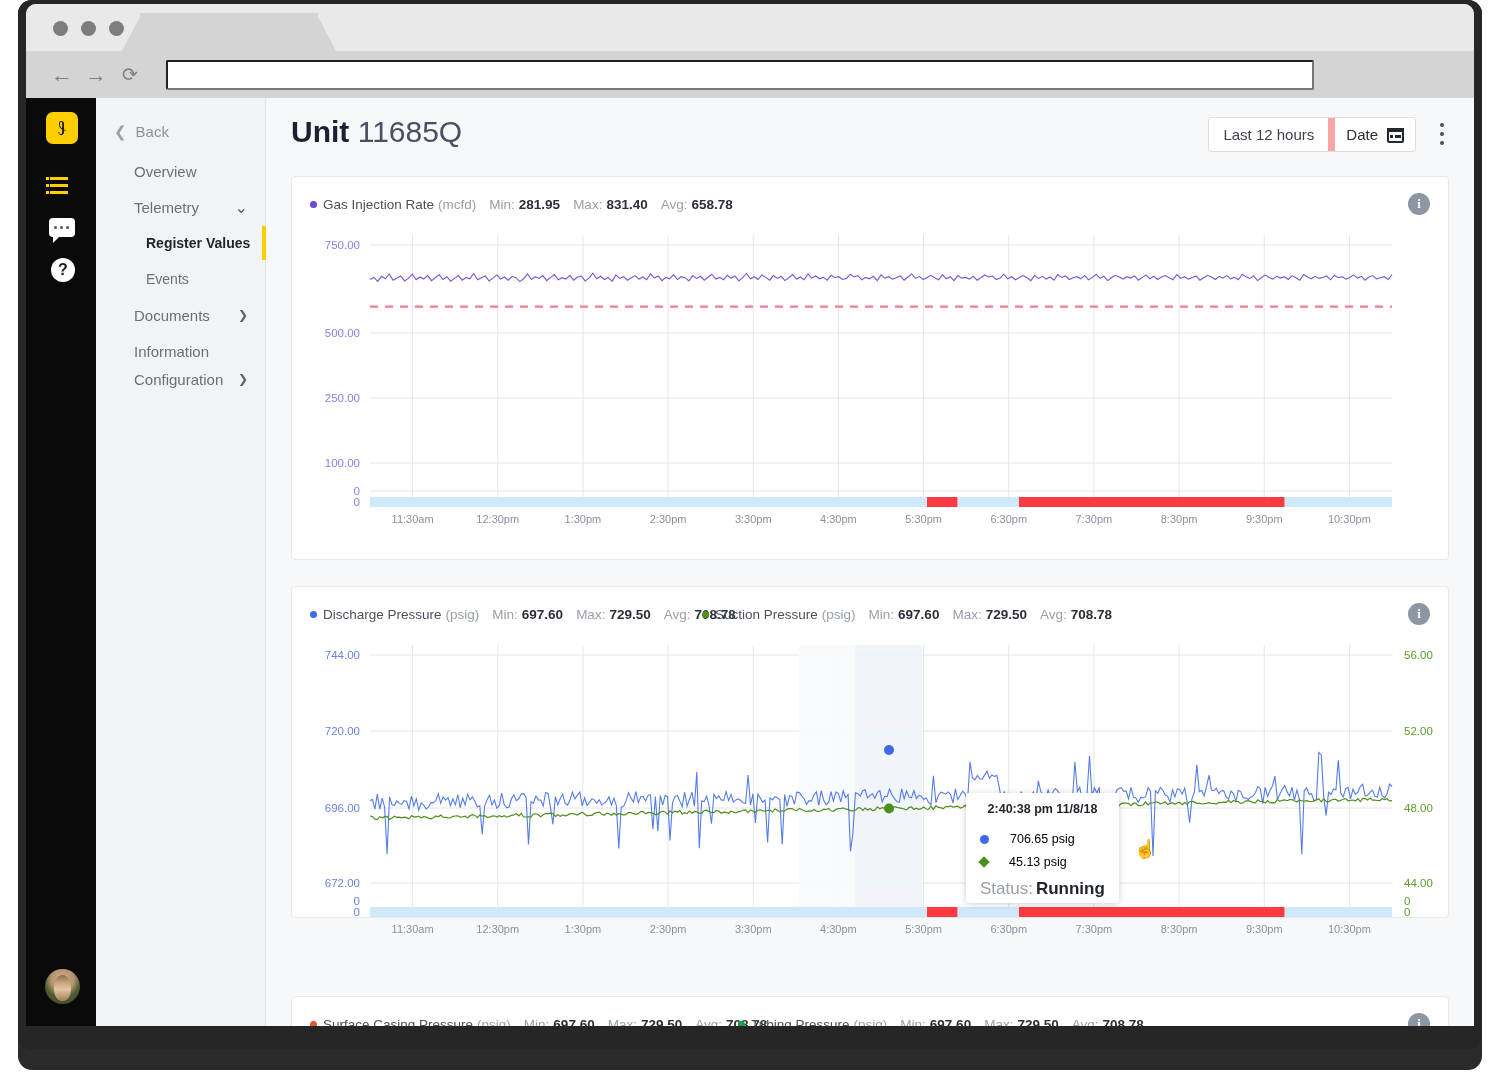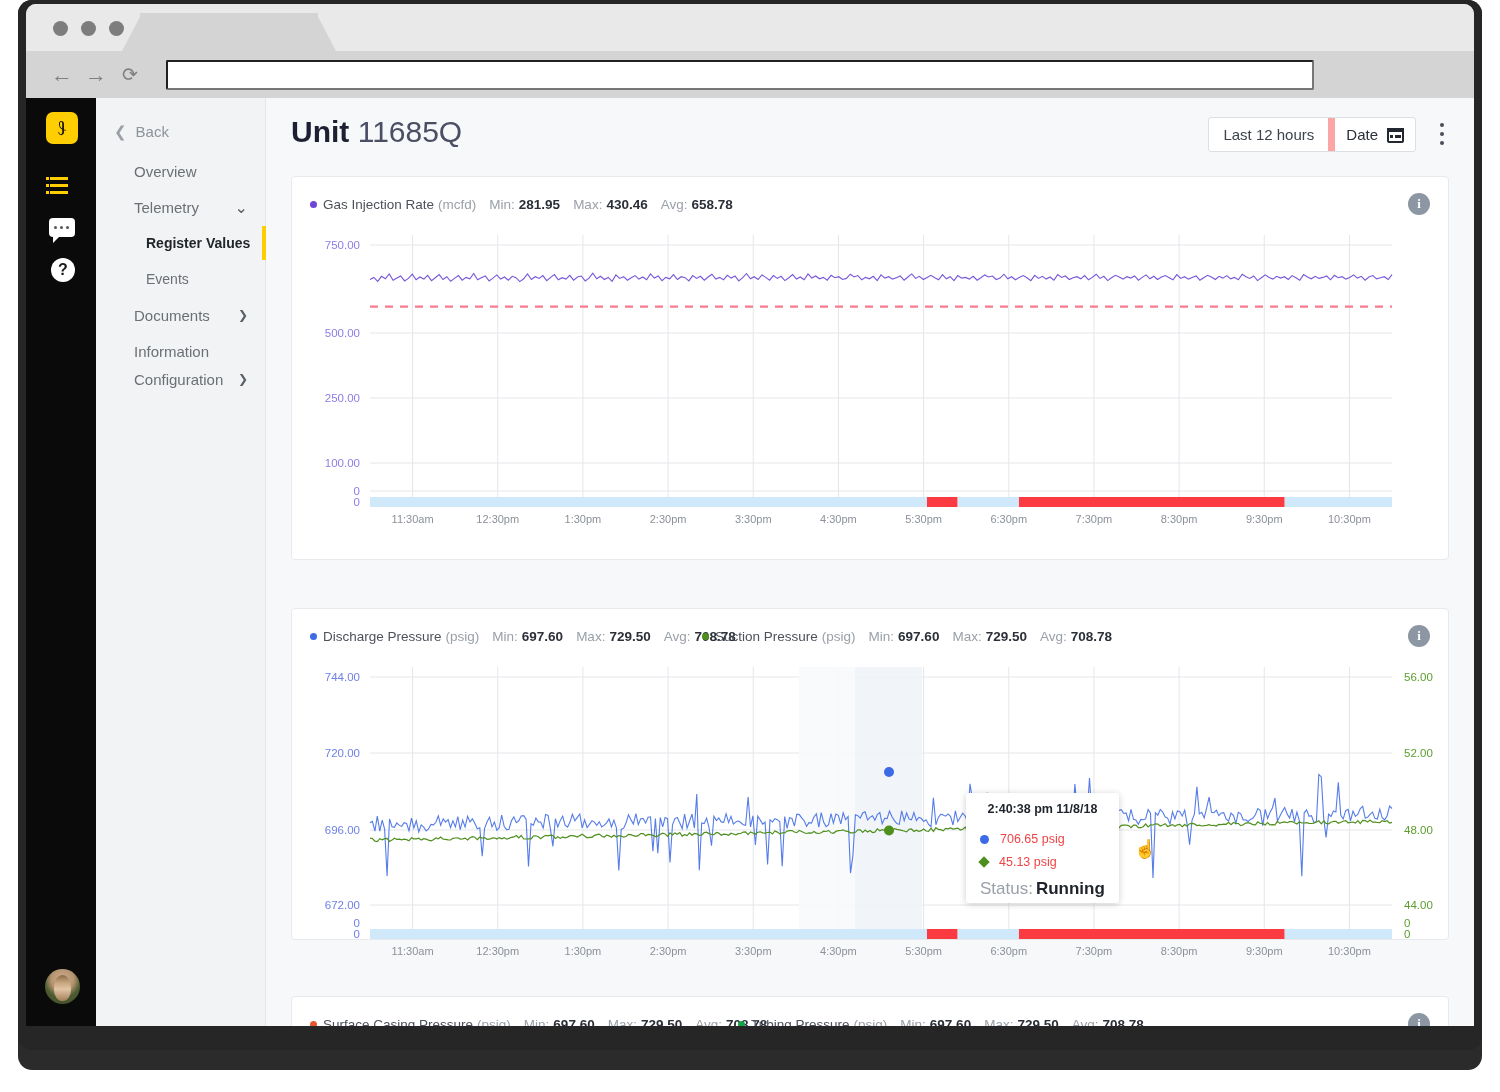--- a/index.html
+++ b/index.html
@@ -150,21 +150,21 @@
   #cal-icon .n1 { position:absolute; left:3px; top:9px; width:3px; height:3px; background:#23272f;}
   #cal-icon .n2 { position:absolute; left:8px; top:9px; width:6px; height:3px; background:#23272f;}
   #kebab { position: absolute; right: 22px; top: 23px; width: 20px; height: 26px; cursor: pointer; }
   #kebab i { position:absolute; left: 8px; width: 4px; height: 4px; border-radius:50%; background:#4a4f57; }
   
   .card {
     position: absolute; left: 25px; width: 1158px;
     background: #fff; border: 1px solid #e7e9ec; border-radius: 4px;
   }
   #card1 { top: 78px; height: 384px; }
-  #card2 { top: 488px; height: 332px; margin-top: 22px; }
+  #card2 { top: 488px; height: 332px; }
   #card3 { top: 898px; height: 384px; }
   .card-legend { position: absolute; left: 18px; top: 20px; display:flex; align-items:center; gap: 4px; font-size: 13.5px;}
   .card-legend.second { left: 410px; }
   .legdot { width: 7px; height: 7px; border-radius: 50%; display:inline-block; margin-right:2px;}
   .legdiamond { width: 7px; height: 7px; display:inline-block; margin-right:2px; transform: rotate(45deg);}
   .legname { color: #4c515a; }
   .legunit { color: #9aa0a8; }
   .stat-k { color:#9aa0a8; margin-left: 9px; }
   .stat-v { color:#2b2f38; font-weight: bold; }
   .info-icon {
@@ -175,21 +175,21 @@
   .plot { position: absolute; left: 0; top: 46px; width: 100%; }
   svg { display:block; }
   
   #tooltip {
     position: absolute; left: 700px; top: 695px; width: 153px; height: 110px;
     background: #fff; border-radius: 3px;
     box-shadow: 0 1px 7px rgba(0,0,0,.20);
     z-index: 40;
   }
   #tt-time { position:absolute; left:0; top:9px; width:100%; text-align:center; font-size:12.5px; color:#1f232b; font-weight: bold;}
-  .tt-row { position:absolute; left:14px; display:flex; align-items:center; gap:9px; font-size:12.5px; color:#ef4444;}
+  .tt-row { position:absolute; left:14px; display:flex; align-items:center; gap:19px; font-size:12.5px; color:#000000;}
   #tt-r1 { top: 39px; } #tt-r2 { top: 62px; }
   #tt-status { position:absolute; left:14px; top: 86px; font-size:17px; color:#9aa0a8;}
   #tt-status b { color:#1f232b; margin-left:3px; }
   #cursor { position:absolute; left: 868px; top: 740px; font-size: 18px; z-index: 45; color:#222; }
 </style>
 </head>
 <body>
 
 <div id="device">
   <div id="bezel"></div>
@@ -295,21 +295,21 @@
       </div>
 
       <div class="card" id="card1">
         <div class="card-legend">
           <span class="legdot" style="background:#6c46d6"></span>
           <span class="legname">Gas Injection Rate</span>
           <span class="legunit">(mcfd)</span>
           <span class="stat-k">Min:</span>
           <span class="stat-v">281.95</span>
           <span class="stat-k">Max:</span>
-          <span class="stat-v">430.46</span>
+          <span class="stat-v">831.40</span>
           <span class="stat-k">Avg:</span>
           <span class="stat-v">658.78</span>
         </div>
         <div class="info-icon">i</div>
         <div class="plot">
           <svg id="svg1" width="1156" height="330">
               <line x1="78" y1="22" x2="1100" y2="22" stroke="#e3e6ea" stroke-width="1"></line>
               <text x="68" y="26" text-anchor="end" font-size="11.5" fill="#8b7ee6" font-family="&quot;Liberation Sans&quot;, sans-serif">750.00</text>
               <line x1="78" y1="110" x2="1100" y2="110" stroke="#e3e6ea" stroke-width="1"></line>
               <text x="68" y="114" text-anchor="end" font-size="11.5" fill="#8b7ee6" font-family="&quot;Liberation Sans&quot;, sans-serif">500.00</text>

